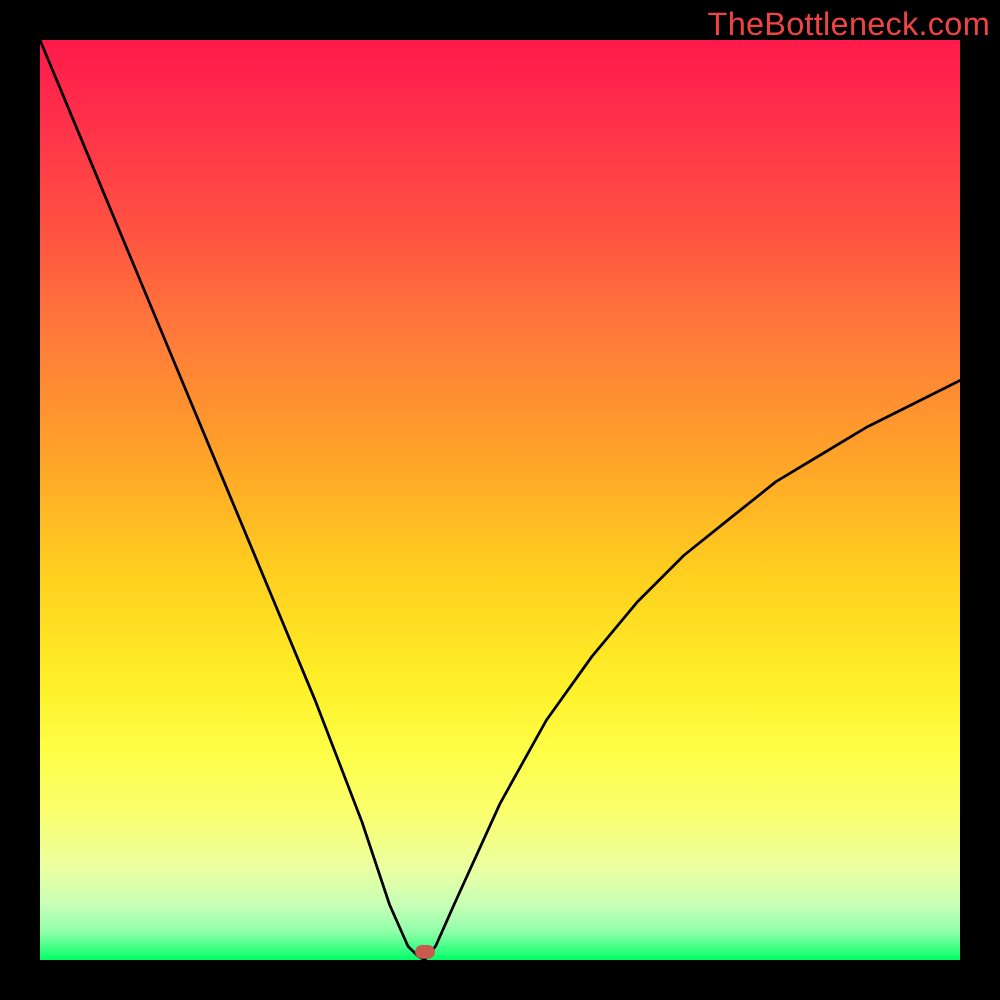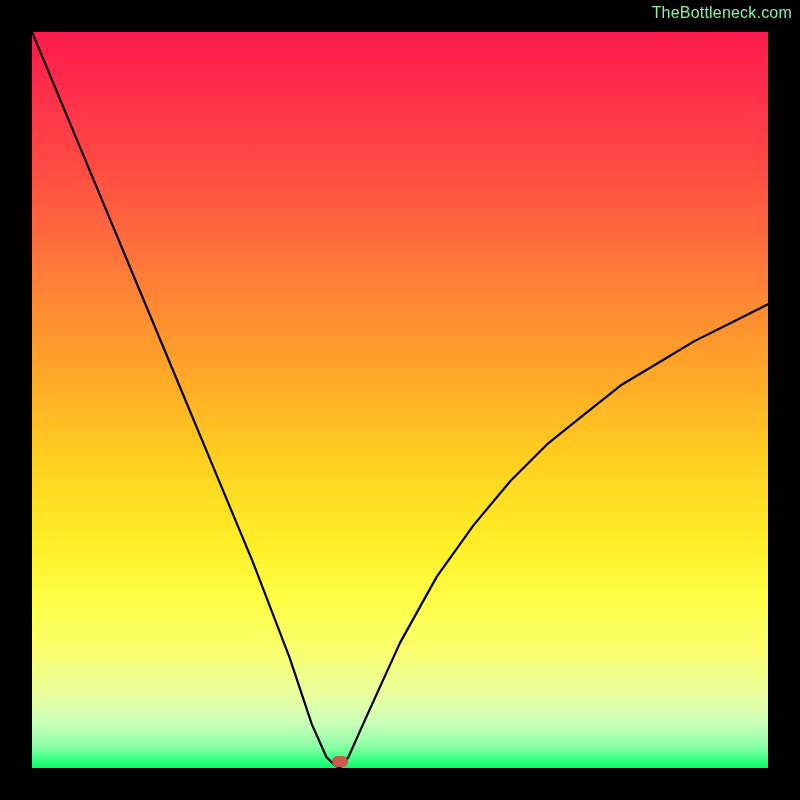--- a/index.html
+++ b/index.html
@@ -14,22 +14,22 @@
   .frame {
     position: relative;
     width: 800px;
     height: 800px;
     background: #000;
   }
   .watermark {
     position: absolute;
     top: 4px;
     right: 8px;
-    color: #86efac;
-    font-size: 16px;
+    color: #ef4444;
+    font-size: 26px;
     font-weight: 500;
     letter-spacing: 0.2px;
     user-select: none;
   }
   .plot-area {
     position: absolute;
     left: 32px;
     top: 32px;
     width: 736px;
     height: 736px;

